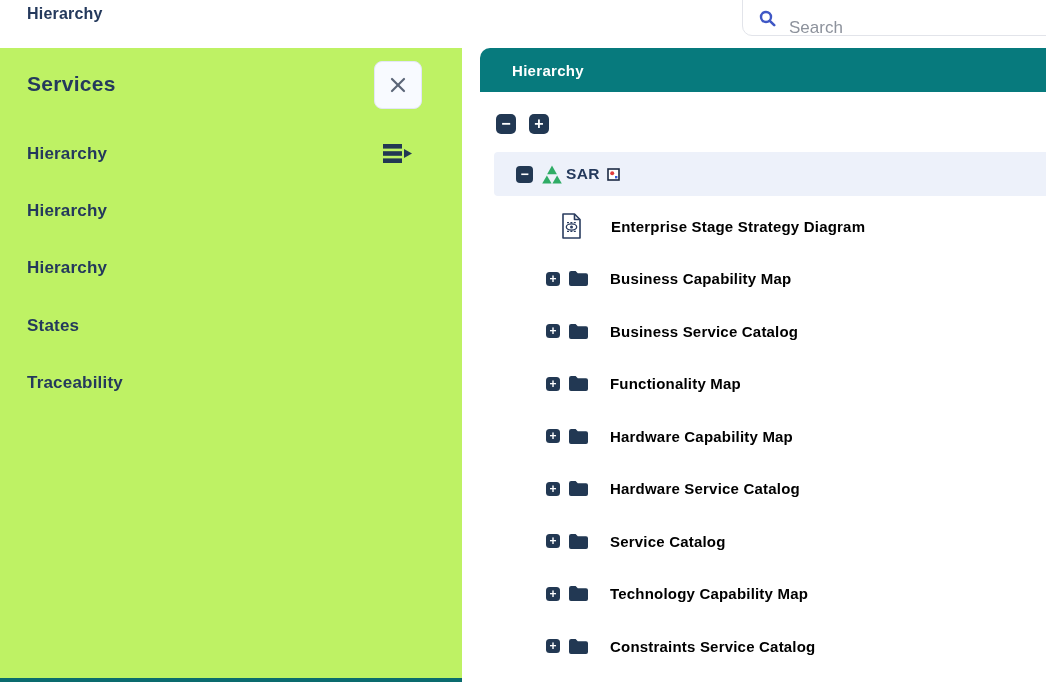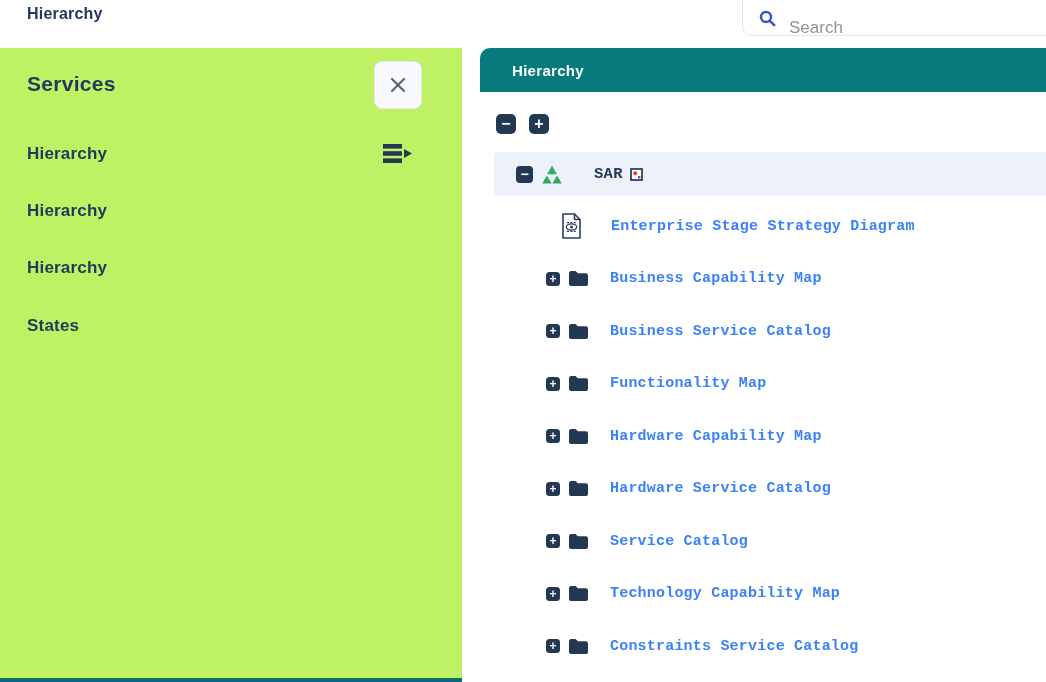--- a/index.html
+++ b/index.html
@@ -102,37 +102,36 @@
   .child-toggle { width: 14px; height: 14px; border-radius: 3.5px; font-size: 12px; line-height: 1; }
 
   .root-row {
     margin: 18px 0 0 14px; height: 44px;
     background: #edf1fa; border-radius: 4px 0 0 4px;
     display: flex; align-items: center;
     padding-left: 22px; cursor: pointer;
   }
   .root-row .tree-icon { margin-left: 9px; display: flex; }
   .root-row .label {
-    margin-left: 32px; font-size: 15.5px; font-weight: 700; color: #24395c;
+    margin-left: 4px; font-size: 15.5px; font-weight: 700; color: #24395c;
     letter-spacing: .3px;
-    font-family: Liberation Mono, monospace;
   }
   .root-row .badge { margin-left: 7px; display: flex; }
 
   .tree-children { margin-top: 4px; }
   .tree-row {
     height: 52.5px; display: flex; align-items: center;
     padding-left: 66px; cursor: pointer;
   }
   .tree-row .icon-wrap { display: flex; align-items: center; }
   .tree-row .folder-group { display: flex; align-items: center; }
   .tree-row .folder-group .folder { margin-left: 8px; display: flex; }
   .tree-row .diagram { margin-left: 15px; display: flex; }
   .tree-row .label {
-    font-size: 15px; font-weight: 700; color: #3b82f6; letter-spacing: .2px; font-family: Liberation Mono, monospace;
+    font-size: 15px; font-weight: 700; color: #000000; letter-spacing: .2px;
   }
   .tree-row .folder-group + .label { margin-left: 21px; }
   .tree-row .diagram + .label { margin-left: 29px; }
 </style>
 </head>
 <body>
 
 <div class="topbar">
   <div class="breadcrumb">Hierarchy</div>
   <div class="search-box">
@@ -183,20 +182,24 @@
 
       </div>
 
 
       <div class="nav-item">
         <span class="label">States</span>
 
       </div>
 
 
+      <div class="nav-item">
+        <span class="label">Traceability</span>
+
+      </div>
 
   </nav>
 
   <div class="sidebar-bottom-bar"></div>
 </div>
 
 <div class="panel">
   <div class="panel-header">
     <span class="title">Hierarchy</span>
   </div>

